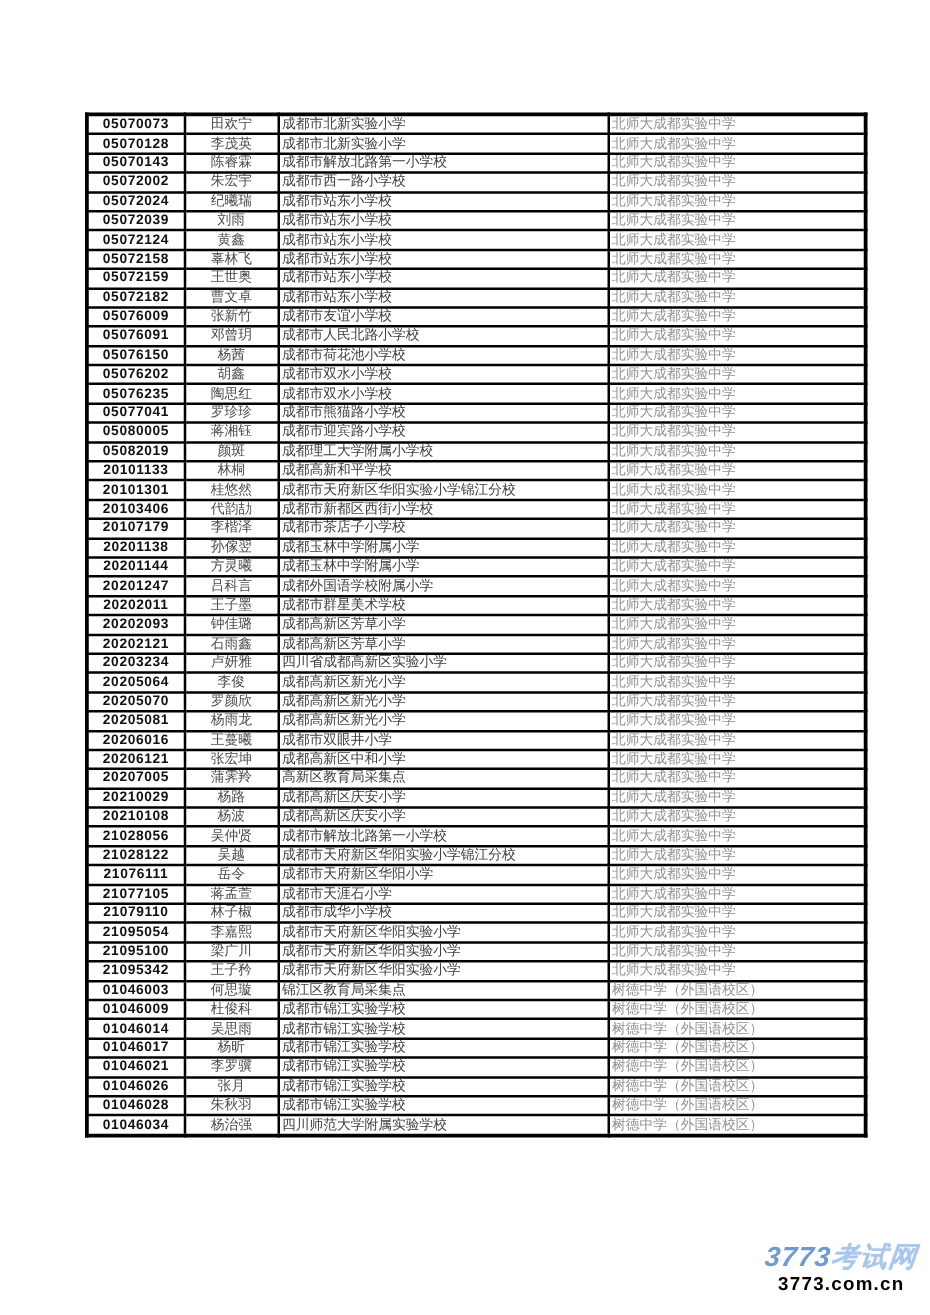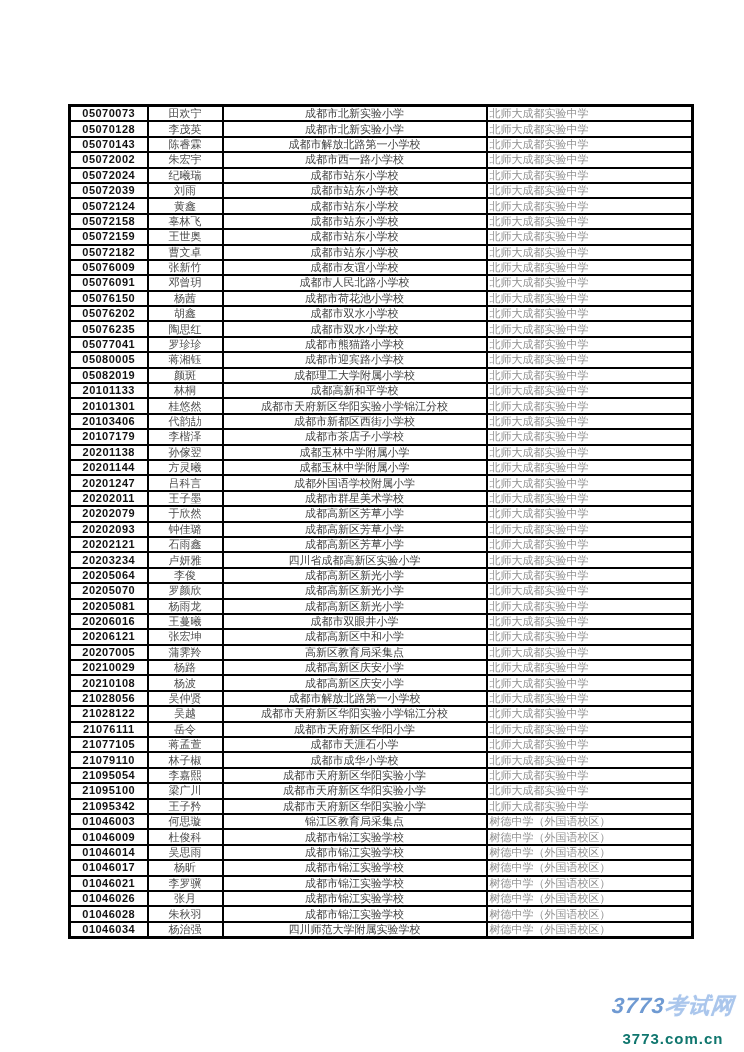--- a/index.html
+++ b/index.html
@@ -5,21 +5,21 @@
   html,body{margin:0;padding:0;background:#ffffff;}
   .page{
     position:relative;
     width:744px;height:1052px;
     background:#ffffff;
     overflow:hidden;
     font-family:"Liberation Sans","DejaVu Sans",sans-serif;
   }
   table.results{
     position:absolute;
-    left:68px;top:104px;
+    left:68px;top:90px;
     width:623px;
     border-collapse:collapse;
     table-layout:fixed;
     border:3px solid #000;
   }
   table.results td{
     border:2px solid #000;
     height:13.4px;
     padding:0 2px;
     font-size:11px;
@@ -35,21 +35,21 @@
     color:#111;
     font-family:"Liberation Sans","DejaVu Sans",sans-serif;
     font-size:11.5px;
   }
   td.col1{
     text-align:center;
     color:#4a4a4a;
     font-family:"Liberation Serif","DejaVu Serif",serif;
   }
   td.col2{
-    text-align:center;
+    text-align:left;
     padding-left:4px;
     color:#3d3d3d;
     font-family:Liberation Serif, serif;
   }
   td.col3{
     text-align:left;
     color:#909090;
     font-family:Liberation Serif, serif;
   }
   .watermark{
@@ -64,25 +64,25 @@
     font-style:italic;
     font-weight:700;
     font-size:22px;
     letter-spacing:1px;
     transform:skewX(-6deg);
     white-space:nowrap;
   }
   .wm-number{color:#6f9ad2;}
   .wm-suffix{color:#aac6ec;text-shadow:0 0 1px #c9dcf5;}
   .wm-line2{
-    margin-top:14px;
+    margin-top:3px;
     font-weight:700;
     font-size:15px;
     letter-spacing:1px;
-    color:#0f766e;
+    color:#000000;
     white-space:nowrap;
   }
 </style>
 </head>
 <body>
 
 <div class="page">
 
   <table class="results">
     <colgroup>
@@ -242,26 +242,20 @@
           <td class="col2">成都外国语学校附属小学</td>
           <td class="col3">北师大成都实验中学</td>
         </tr>
         <tr>
           <td class="col0">20202011</td>
           <td class="col1">王子墨</td>
           <td class="col2">成都市群星美术学校</td>
           <td class="col3">北师大成都实验中学</td>
         </tr>
         <tr>
-          <td class="col0">20202079</td>
-          <td class="col1">于欣然</td>
-          <td class="col2">成都高新区芳草小学</td>
-          <td class="col3">北师大成都实验中学</td>
-        </tr>
-        <tr>
           <td class="col0">20202093</td>
           <td class="col1">钟佳璐</td>
           <td class="col2">成都高新区芳草小学</td>
           <td class="col3">北师大成都实验中学</td>
         </tr>
         <tr>
           <td class="col0">20202121</td>
           <td class="col1">石雨鑫</td>
           <td class="col2">成都高新区芳草小学</td>
           <td class="col3">北师大成都实验中学</td>

